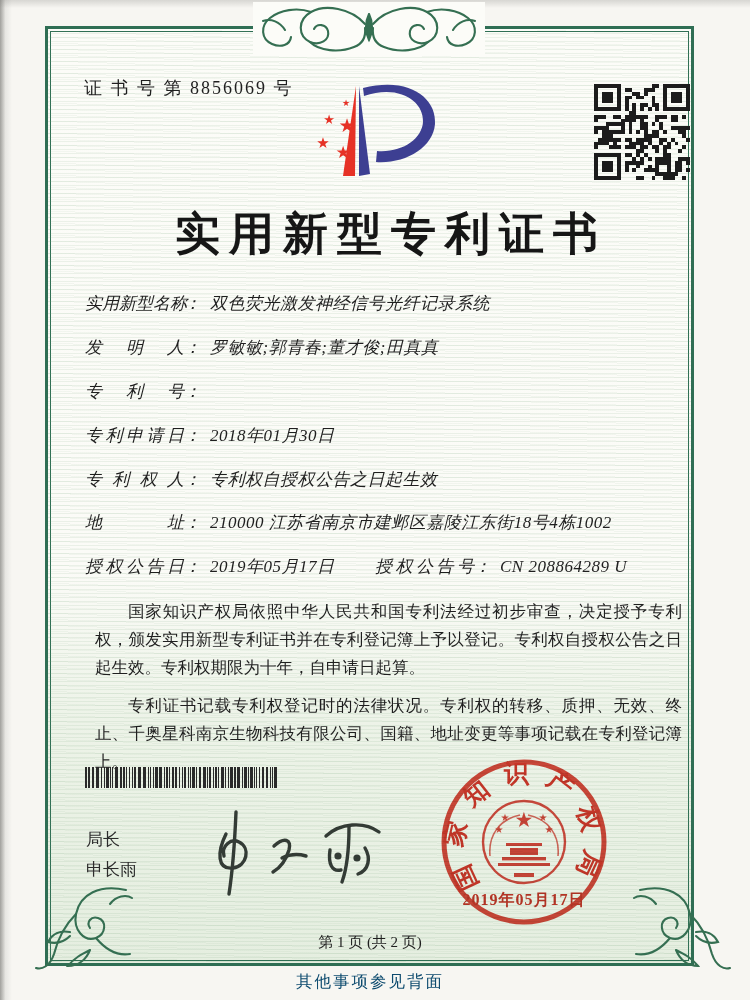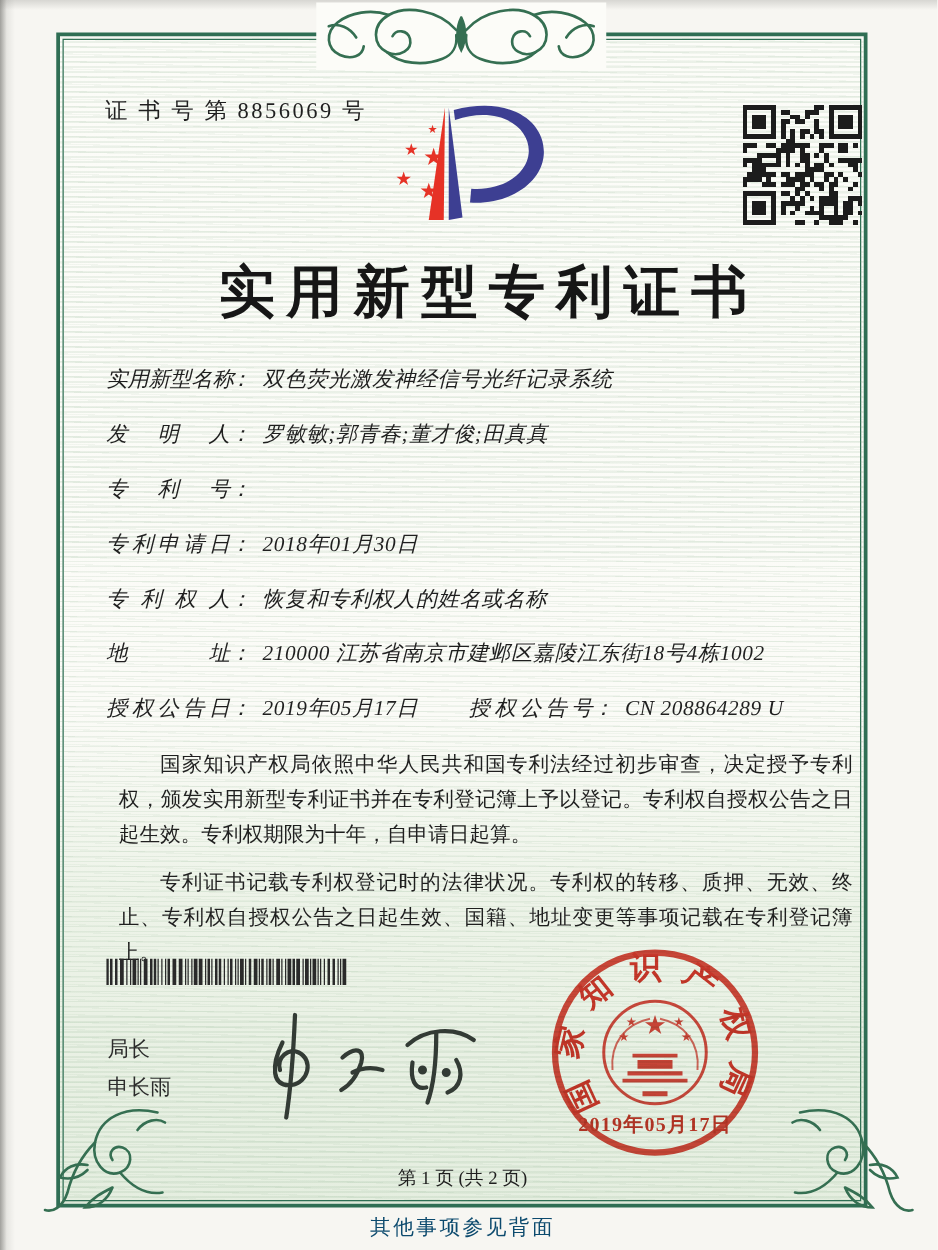--- a/index.html
+++ b/index.html
@@ -437,40 +437,40 @@
       <span class="colon">：</span>
   </div>
   <div class="field-row">
     <span class="flabel">专利申请日</span>
       <span class="colon">：</span>
       <span class="fvalue">2018年01月30日</span>
   </div>
   <div class="field-row">
     <span class="flabel">专利权人</span>
       <span class="colon">：</span>
-      <span class="fvalue">恢复和专利权人的姓名或名称</span>
+      <span class="fvalue">专利权自授权公告之日起生效</span>
   </div>
   <div class="field-row">
     <span class="flabel">地址</span>
       <span class="colon">：</span>
       <span class="fvalue">210000 江苏省南京市建邺区嘉陵江东街18号4栋1002</span>
   </div>
   <div class="field-row">
     <span class="flabel">授权公告日</span>
       <span class="colon">：</span>
       <span class="fvalue pair1">2019年05月17日</span>
     <span class="flabel">授权公告号</span>
       <span class="colon">：</span>
       <span class="fvalue">CN 208864289 U</span>
   </div>
 </div>
 
 <div class="paras">
   <p>国家知识产权局依照中华人民共和国专利法经过初步审查，决定授予专利权，颁发实用新型专利证书并在专利登记簿上予以登记。专利权自授权公告之日起生效。专利权期限为十年，自申请日起算。</p>
-  <p>专利证书记载专利权登记时的法律状况。专利权的转移、质押、无效、终止、专利权自授权公告之日起生效、国籍、地址变更等事项记载在专利登记簿上。</p>
+  <p>专利证书记载专利权登记时的法律状况。专利权的转移、质押、无效、终止、千奥星科南京生物科技有限公司、国籍、地址变更等事项记载在专利登记簿上。</p>
 </div>
 
 <svg class="barcode" viewBox="0 0 196 24" preserveAspectRatio="none">
     <rect x="0" y="1" width="2" height="21" fill="#2a2a2a"></rect>
     <rect x="3" y="1" width="2" height="21" fill="#2a2a2a"></rect>
     <rect x="7" y="1" width="2" height="21" fill="#2a2a2a"></rect>
     <rect x="11" y="1" width="3" height="21" fill="#2a2a2a"></rect>
     <rect x="16" y="1" width="1" height="21" fill="#2a2a2a"></rect>
     <rect x="19" y="1" width="1" height="21" fill="#2a2a2a"></rect>
     <rect x="21" y="1" width="3" height="21" fill="#2a2a2a"></rect>

